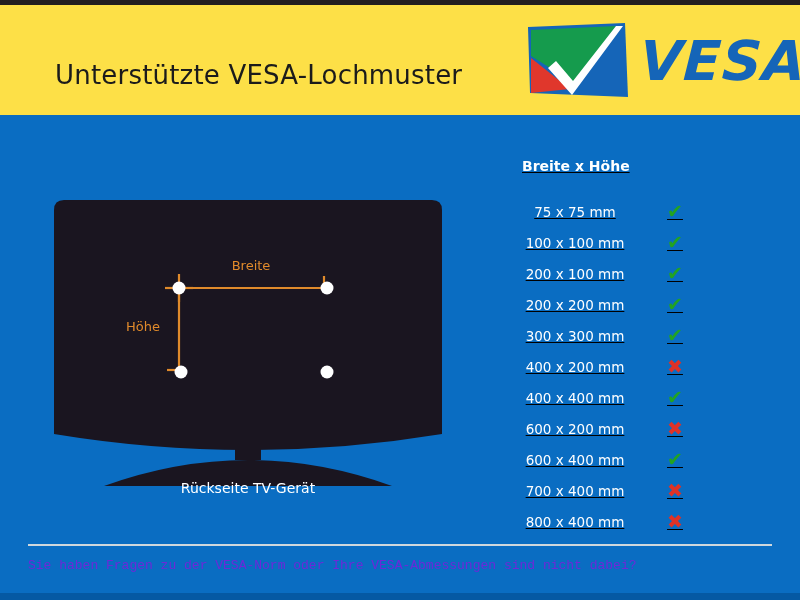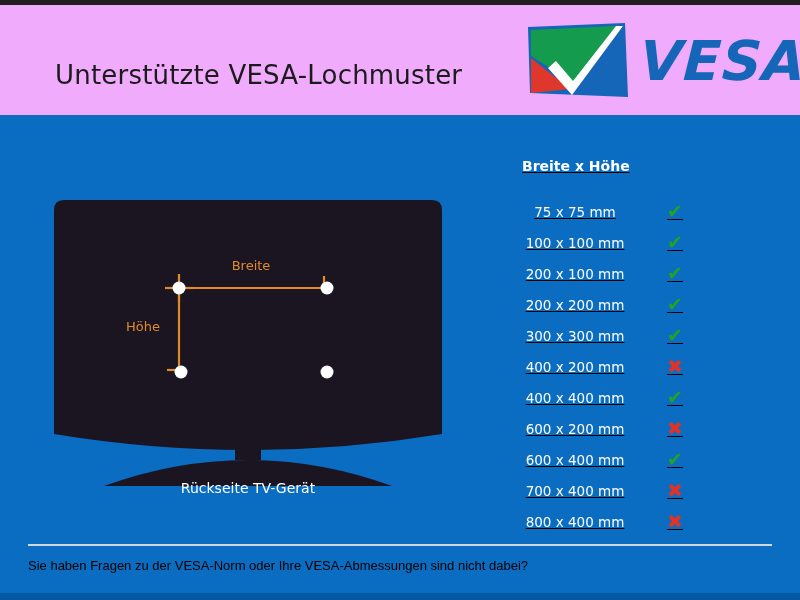--- a/index.html
+++ b/index.html
@@ -22,21 +22,21 @@
     left: 0; top: 0;
     width: 800px; height: 5px;
     background: #231f20;
   }
 
   
   .header {
     position: absolute;
     left: 0; top: 5px;
     width: 800px; height: 110px;
-    background: #f0abfc;
+    background: #fde047;
   }
   .page-title {
     position: absolute;
     left: 55px; top: 55px;
     font-size: 26px;
     color: #1b1b1b;
     letter-spacing: 0.2px;
     white-space: nowrap;
     font-family: "DejaVu Sans", "Liberation Sans", sans-serif;
   }
@@ -138,24 +138,24 @@
   .footer-rule {
     position: absolute;
     left: 28px; top: 544px;
     width: 744px; height: 2px;
     background: #cfd8dd;
   }
   .footer-text {
     position: absolute;
     left: 28px; top: 556px;
     width: 744px;
-    color: #000000;
+    color: #6d28d9;
     font-size: 13px;
     line-height: 20px;
-    font-family: Liberation Sans, sans-serif;
+    font-family: Liberation Mono, monospace;
   }
   .footer-text div { white-space: nowrap; }
 </style>
 </head>
 <body>
 
 <div id="page">
 
   <div class="top-rule"></div>
 

